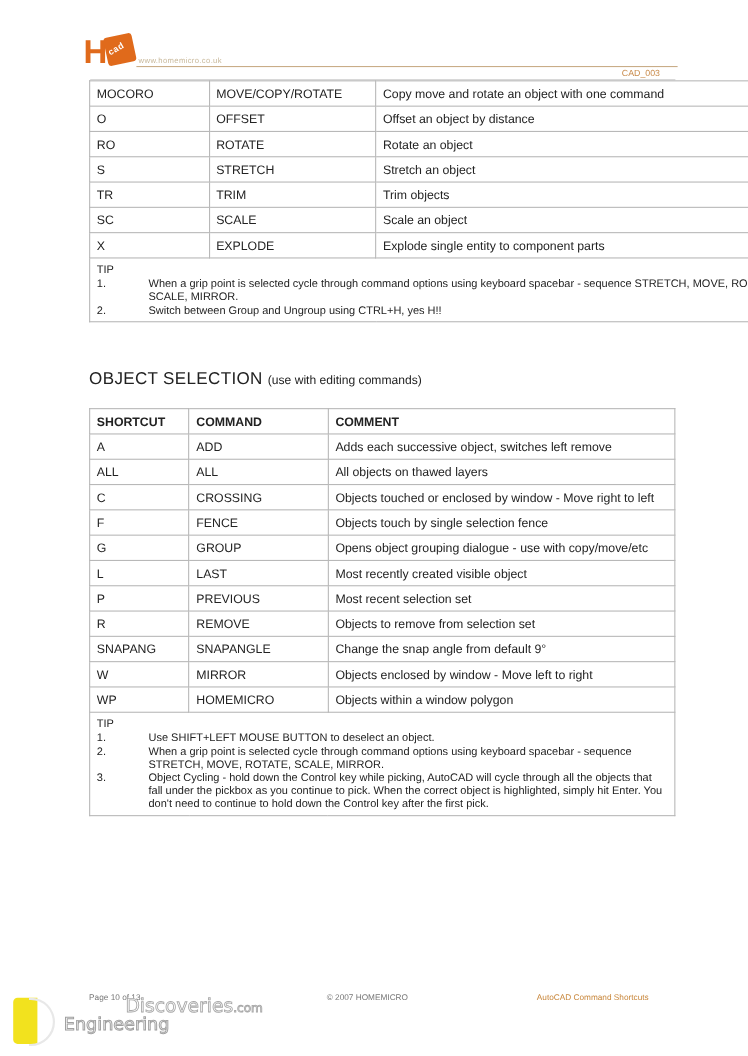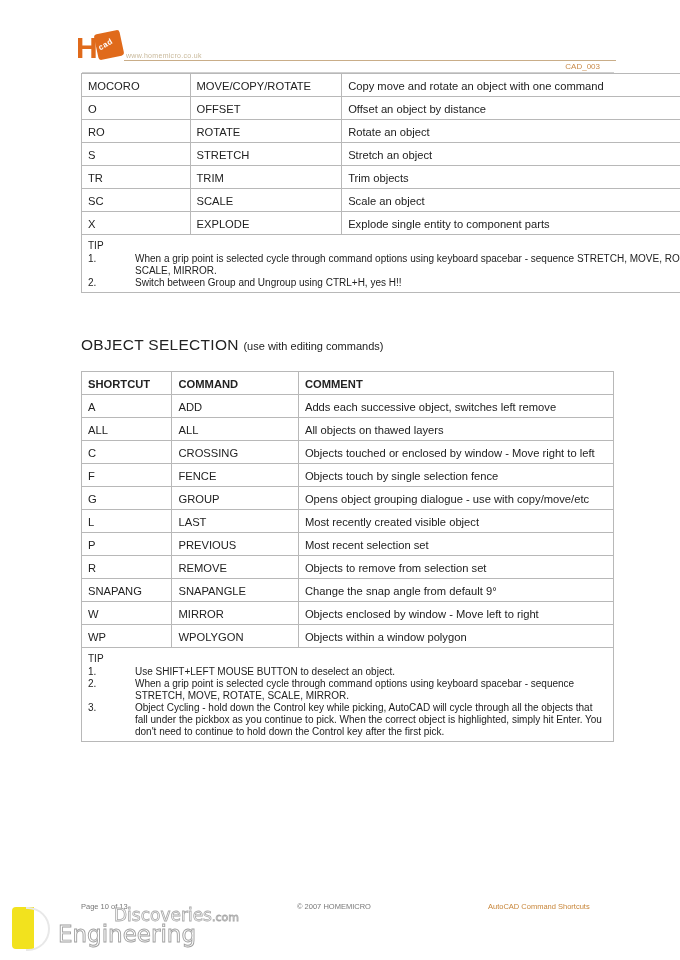--- a/index.html
+++ b/index.html
@@ -45,21 +45,21 @@
     .footer-page { left: 81px; color: #777; }
     .footer-copy { left: 297px; color: #777; }
     .footer-title { left: 488px; color: #c8863a; }
 
     .watermark { position: absolute; left: 8px; top: 905px; width: 240px; height: 50px; }
     .wm-e { position: absolute; left: 4px; top: 2px; width: 22px; height: 42px; background: #f2e21e; border-radius: 4px 0 0 4px; }
     .wm-d { position: absolute; left: 18px; top: 2px; width: 22px; height: 40px; border: 2px solid #e8e8e8; border-left: none; border-radius: 0 22px 22px 0; }
     .wm-discoveries { position: absolute; left: 106px; top: 0px; font-size: 17px; color: #fff;
                       -webkit-text-stroke: 0.8px #a8a8a8; font-family: "DejaVu Sans", sans-serif; }
     .wm-discoveries .com { font-size: 11px; text-align: right; }
-    .wm-engineering { position: absolute; left: 50px; top: 16px; font-size: 23px; color: #fff;
+    .wm-engineering { position: absolute; left: 50px; top: 16px; font-size: 16px; color: #fff;
                       -webkit-text-stroke: 0.9px #a0a0a0; font-family: "DejaVu Sans", sans-serif; }
   </style>
 </head>
 <body>
 
 <div class="header">
   <div class="logo">
     <span class="h">H</span>
     <span class="m"></span>
     <span class="cad">cad</span>
@@ -192,21 +192,21 @@
       <td>SNAPANGLE</td>
       <td>Change the snap angle from default 9°</td>
     </tr>
     <tr>
       <td>W</td>
       <td>MIRROR</td>
       <td>Objects enclosed by window - Move left to right</td>
     </tr>
     <tr>
       <td>WP</td>
-      <td>WPOLYGON</td>
+      <td>HOMEMICRO</td>
       <td>Objects within a window polygon</td>
     </tr>
     <tr>
       <td colspan="3" class="tip">
         <div class="tip-title">TIP</div>
         <div class="tip-item">
           <span class="tip-num">1.</span>
           <span class="tip-text">Use SHIFT+LEFT MOUSE BUTTON to deselect an object.</span>
         </div>
         <div class="tip-item">

